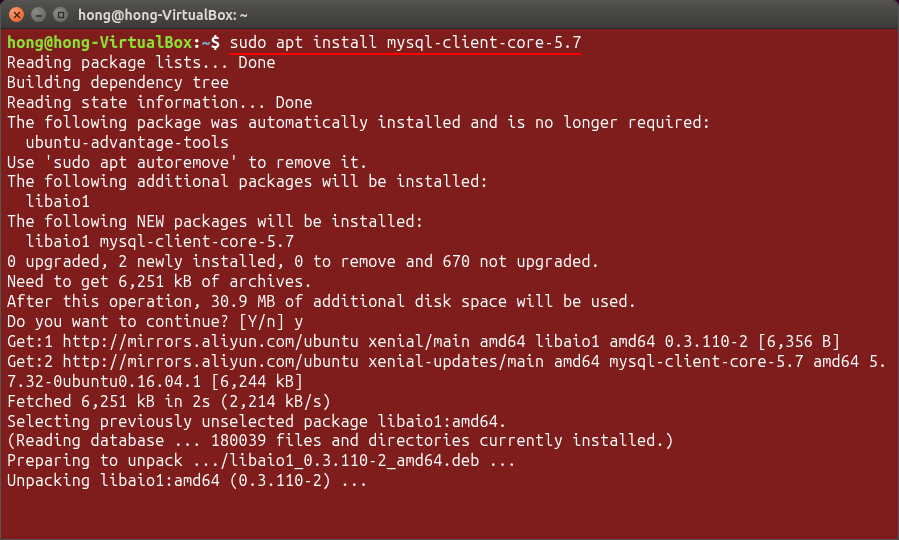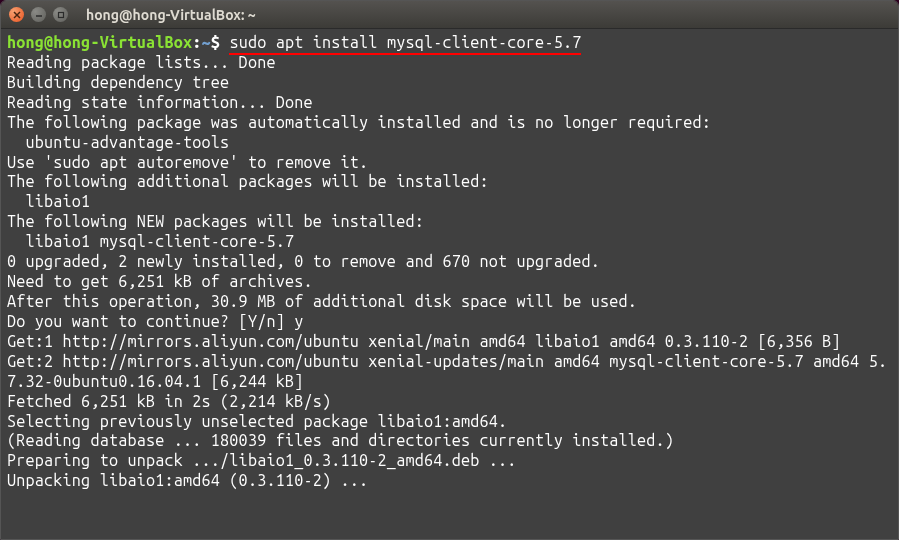--- a/index.html
+++ b/index.html
@@ -55,27 +55,27 @@
     .btn-minimize {
       background: radial-gradient(circle at 30% 30%, #8a8a86, #5f5f5b);
     }
     .btn-maximize {
       background: radial-gradient(circle at 30% 30%, #8a8a86, #5f5f5b);
     }
     .title-text {
       color: #dfdbd2;
       font-size: 14px;
       font-weight: bold;
-      margin-left: 12px;
+      margin-left: 4px;
       font-family: Ubuntu, 'Segoe UI', sans-serif;
       text-align: center;
     }
     .terminal {
       flex: 1;
-      background: #404040;
+      background: #7f1d1d;
       padding: 4px 6px;
       font-size: 16.2px;
       line-height: 1.23;
       color: #ffffff;
       white-space: pre-wrap;
       word-break: break-all;
       letter-spacing: 0.2px;
     }
     .prompt-user {
       color: #8ae234;

